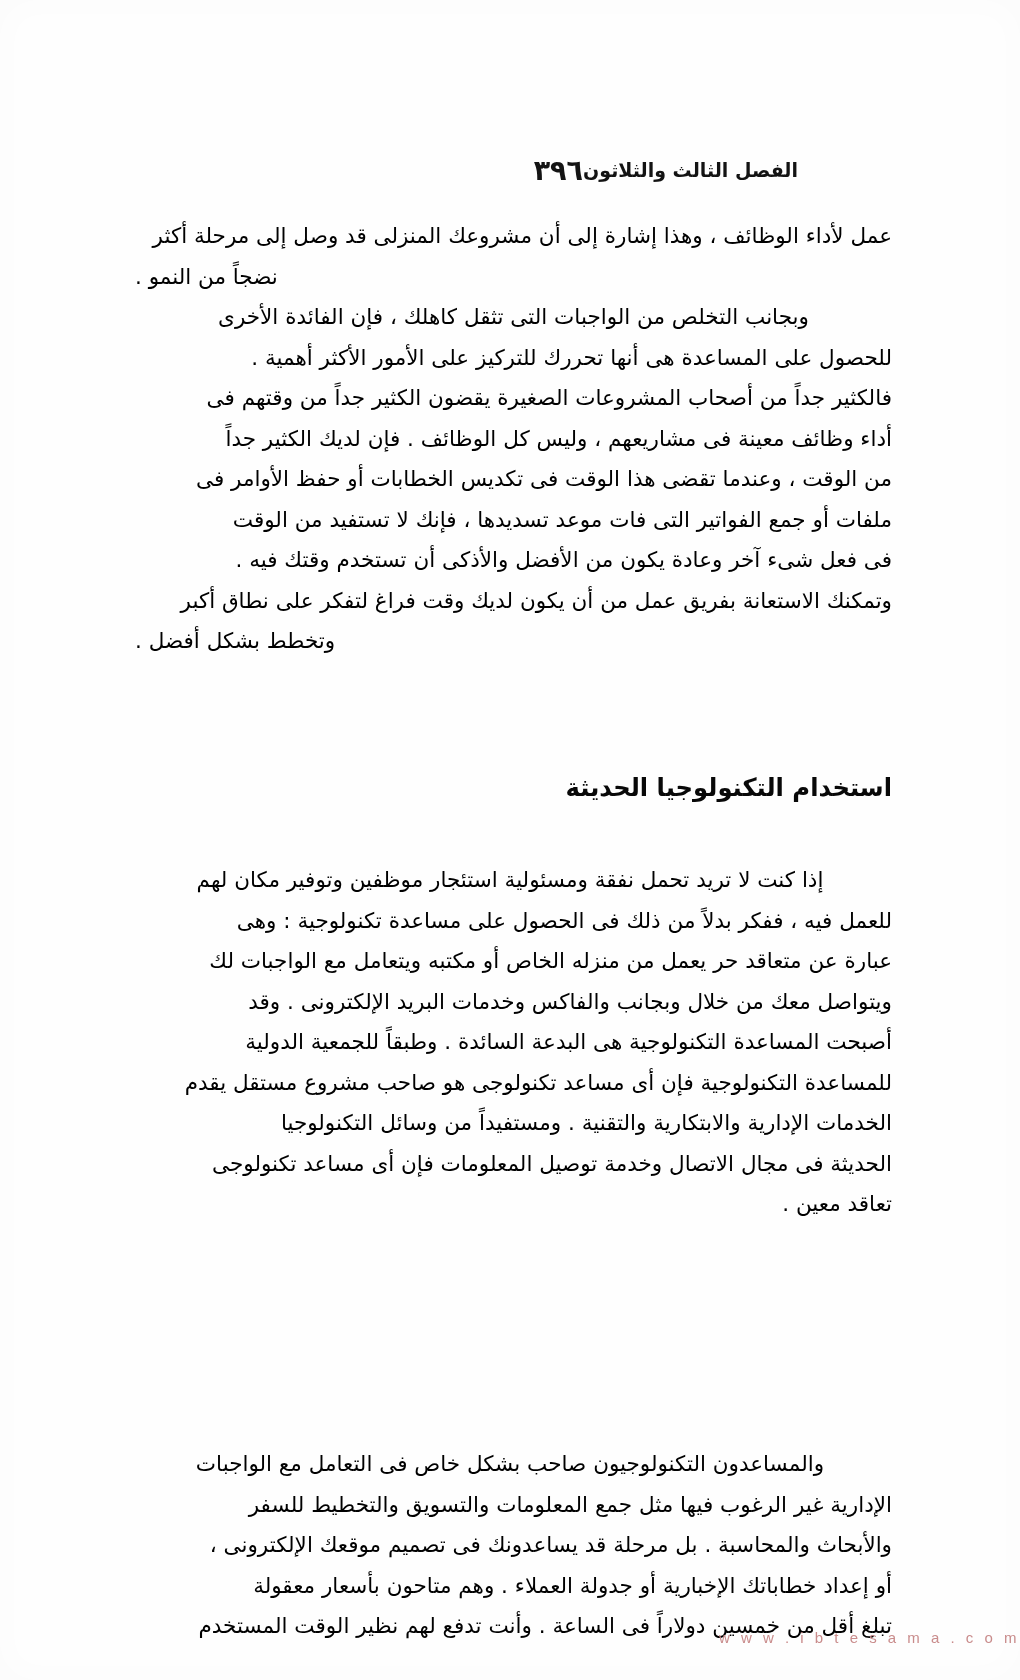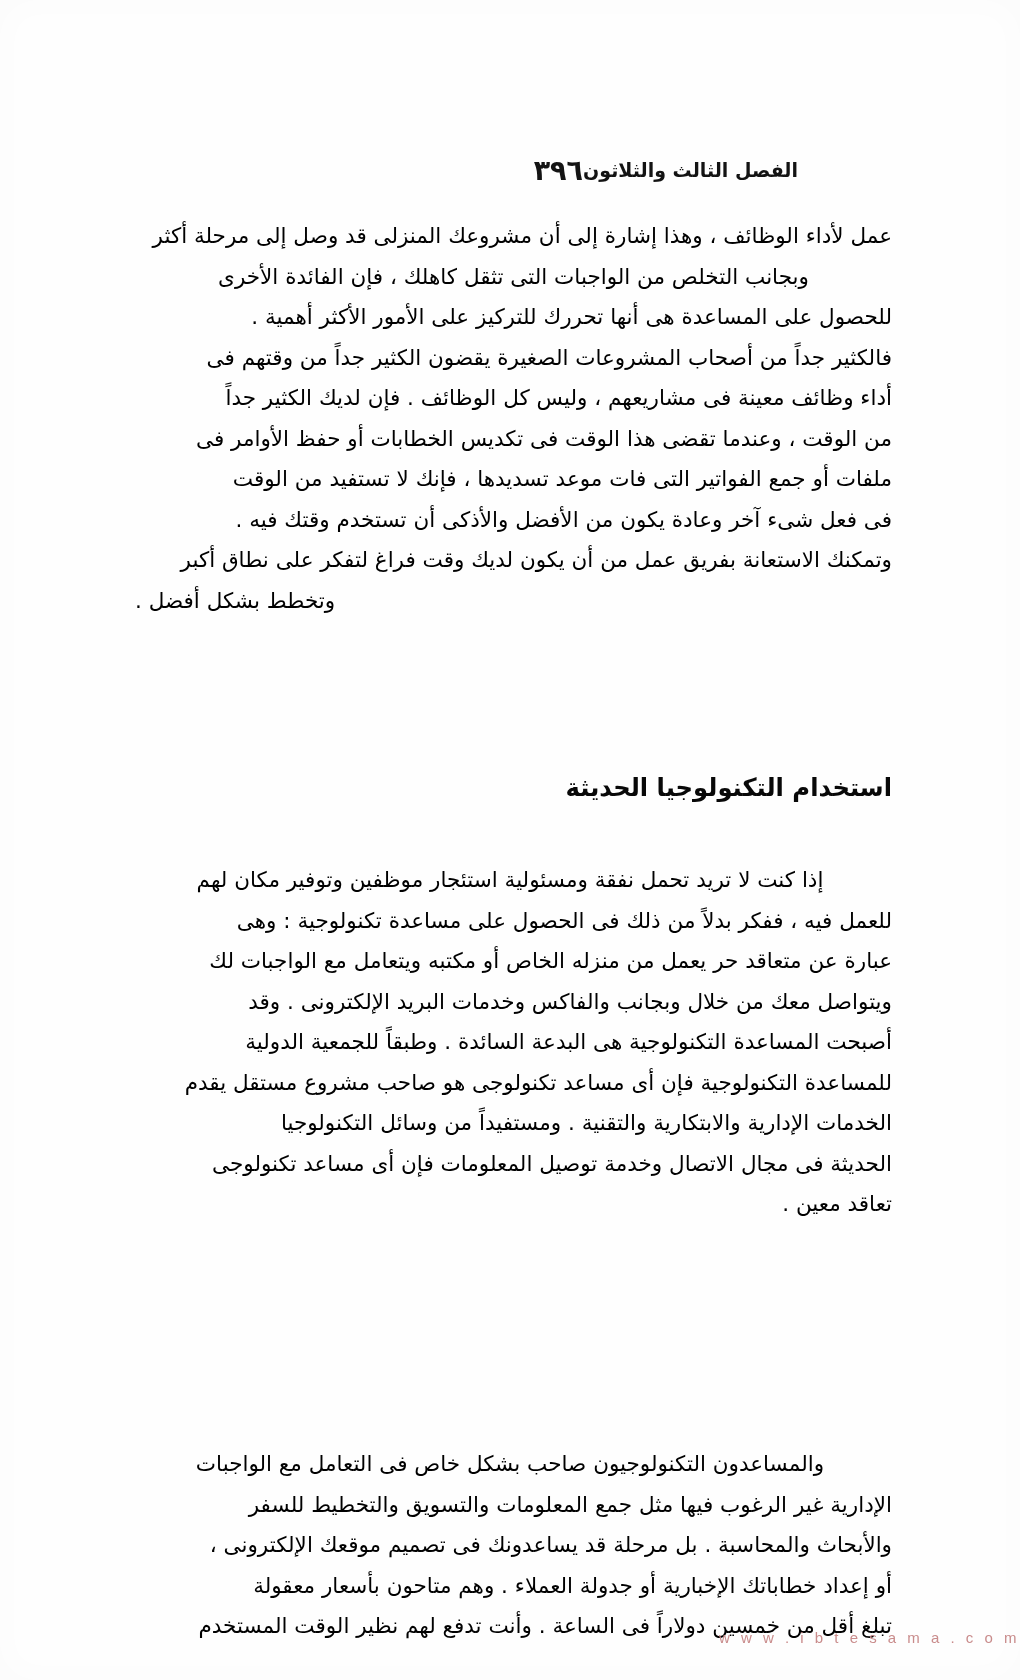--- a/index.html
+++ b/index.html
@@ -154,20 +154,23 @@
     <div class="folio">٣٩٦</div>
     <div class="chapter-title">الفصل الثالث والثلاثون</div>
   </div>
 
   <div class="column">
 
     <div>
       <div class="line">
         <span>عمل لأداء الوظائف ، وهذا إشارة إلى أن مشروعك المنزلى قد وصل إلى مرحلة أكثر</span>
       </div>
+      <div class="line left-last">
+        <span>نضجاً من النمو .</span>
+      </div>
     </div>
 
     <div>
       <div class="line center-last">
         <span>وبجانب التخلص من الواجبات التى تثقل كاهلك ، فإن الفائدة الأخرى</span>
       </div>
       <div class="line">
         <span>للحصول على المساعدة هى أنها تحررك للتركيز على الأمور الأكثر أهمية .</span>
       </div>
       <div class="line">

